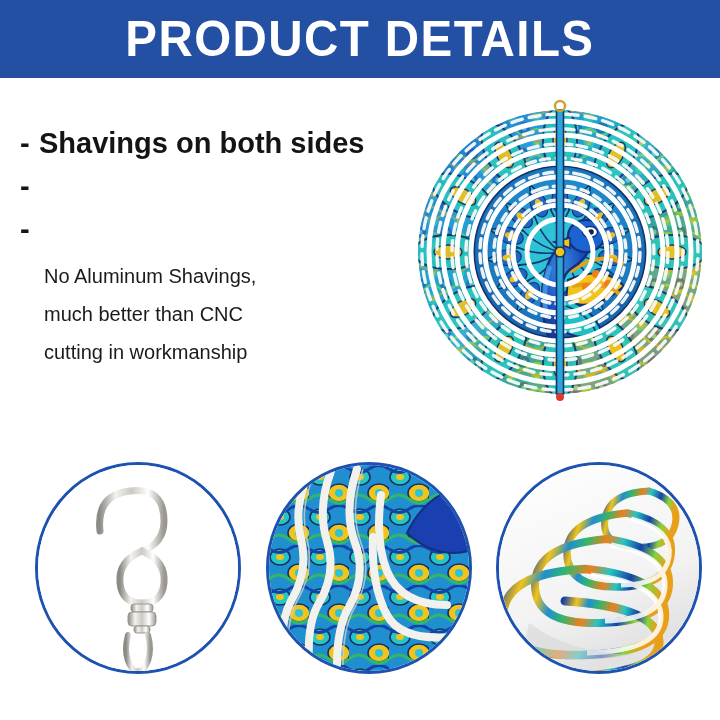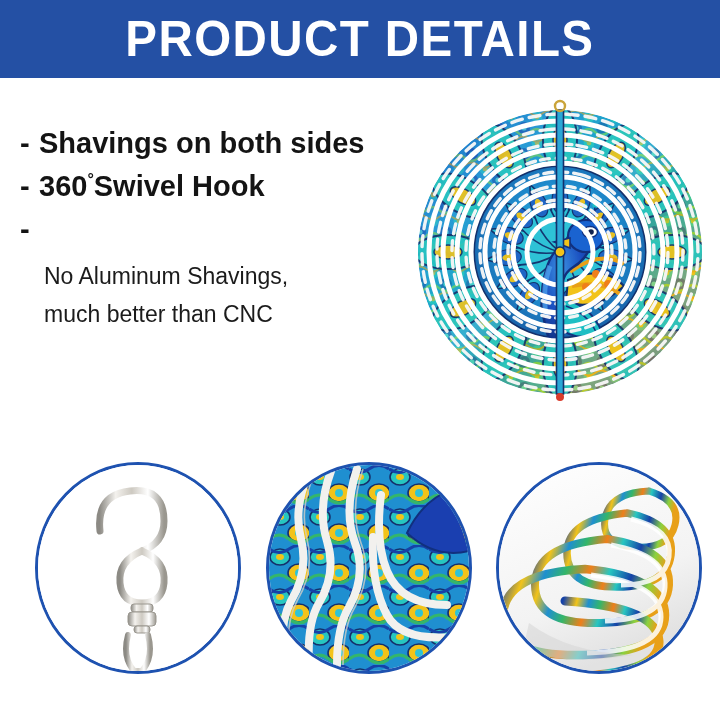--- a/index.html
+++ b/index.html
@@ -62,21 +62,21 @@
     color: #141414;
   }
   .feature-text sup {
     font-size: 0.55em;
     vertical-align: super;
     line-height: 0;
   }
   .paragraph {
     margin-top: 6px;
     margin-left: 24px;
-    font-size: 23px;
+    font-size: 20px;
     font-weight: normal;
     color: #1b1b1b;
     line-height: 38px;
     width: 340px;
   }
   .paragraph .pline { display: block; white-space: nowrap; }
 
   
   .spinner-wrap {
     position: absolute;
@@ -109,30 +109,30 @@
 
 <div class="features">
 
   <div class="feature-line">
     <span class="feature-dash">-</span>
     <span class="feature-text">Shavings on both sides</span>
   </div>
 
   <div class="feature-line">
     <span class="feature-dash">-</span>
-    <span class="feature-text"><span>360</span><sup>°</sup><span>Swivel Hook</span></span>
   </div>
 
   <div class="feature-line">
     <span class="feature-dash">-</span>
   </div>
 
   <div class="paragraph">
     <span class="pline">No Aluminum Shavings,</span>
     <span class="pline">much better than CNC</span>
+    <span class="pline">cutting in workmanship</span>
   </div>
 </div>
 
 <div class="spinner-wrap">
   <svg viewBox="0 0 320 322" width="320" height="322">
     <defs>
 
       <linearGradient id="gRing" x1="0" y1="0" x2="1" y2="1">
         <stop offset="0%" stop-color="#1542a8"></stop>
         <stop offset="12%" stop-color="#1f63c4"></stop>

